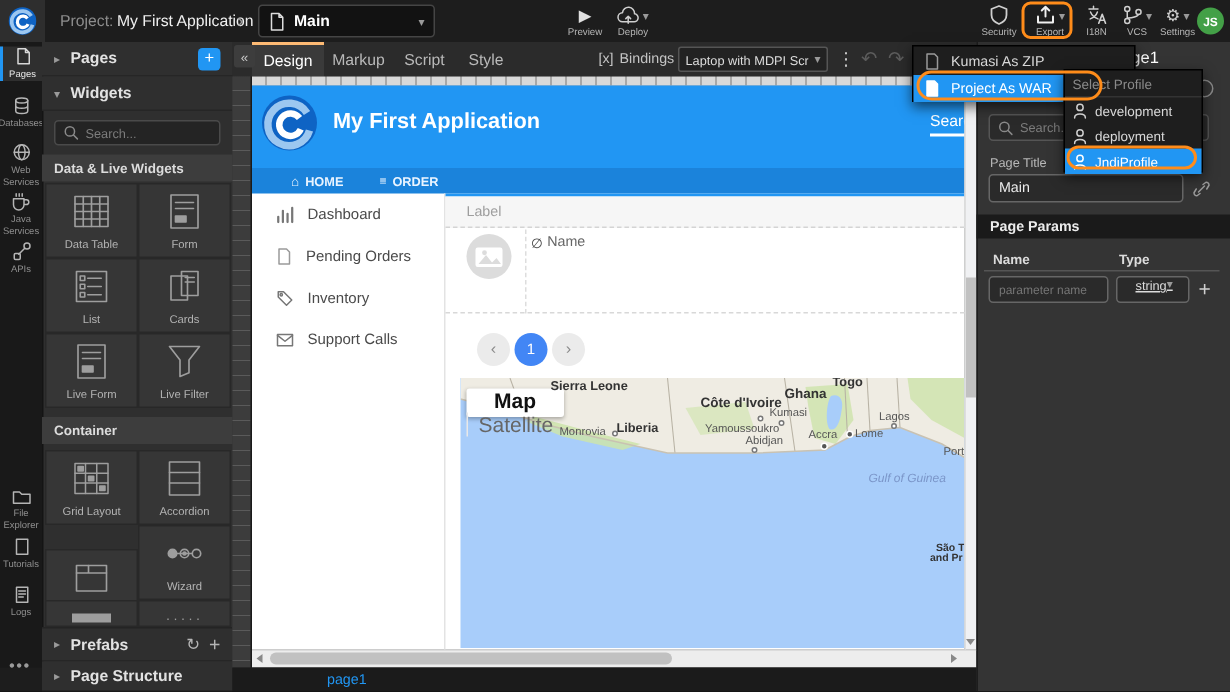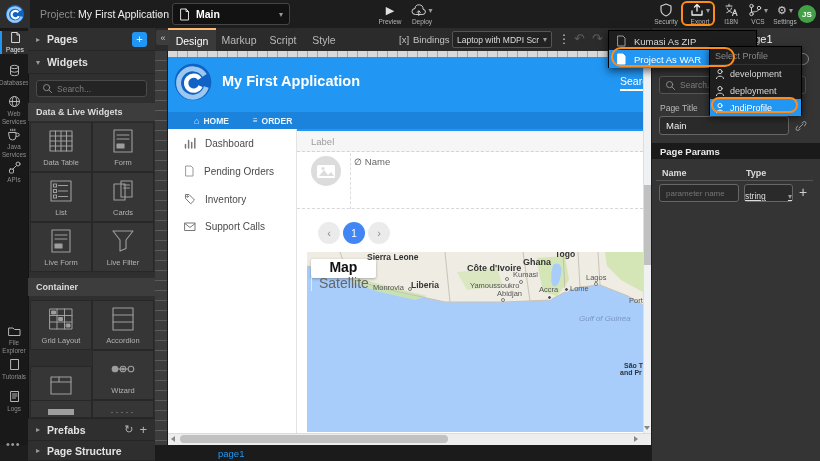--- a/index.html
+++ b/index.html
@@ -119,21 +119,21 @@
   .rp-title { color:#fff; font-size:11px; }
   .rp-search { left:659px; top:76px; width:147px; height:18px; background:#2a2a2a; border:1px solid #555; border-radius:3px;
     display:flex; align-items:center; gap:4px; padding:0 5px; color:#7d7d7d; font-size:8.5px; }
   .rp-label { color:#b9b9b9; font-size:8.5px; }
   .rp-input { background:#2a2a2a; border:1px solid #666; border-radius:3px; color:#ececec; font-size:9.5px;
     padding:0 6px; font-family:"Liberation Sans", sans-serif; }
   .rp-header { left:651px; top:143px; width:169px; height:16px; background:#1a1a1a; color:#ececec; font-size:9.5px; font-weight:bold;
     display:flex; align-items:center; padding-left:9px; }
   .col-head { color:#dcdcdc; font-size:9px; font-weight:bold; }
   .rp-select { left:744px; top:184px; width:49px; height:18px; background:#2a2a2a; border:1px solid #666; border-radius:3px;
-    color:#ddd; font-size:8.5px; display:flex; align-items:flex-end; justify-content:space-between; padding:0 0;text-decoration:underline; }
+    color:#ddd; font-size:8.5px; display:flex; align-items:flex-start; justify-content:space-between; padding:0 12px;text-decoration:underline; }
   .rp-plus { left:799px; top:184px; color:#cfcfcf; font-size:14px; }
 
   
   .menu { background:#1e1e1e; border:1px solid #000; box-shadow:0 3px 8px rgba(0,0,0,.6); z-index:50; }
   #menu1 { left:608px; top:30px; width:149px; height:38px; }
   .menu-item { height:18px; display:flex; align-items:center; gap:7px; padding:0 7px; color:#d8d8d8; font-size:9.5px; }
   .menu-item.hl { background:#2196f3; color:#fff; }
   .menu-item .arrow { margin-left:auto; font-size:8px; }
   #menu2 { left:709px; top:46px; width:93px; height:69px; }
   .menu2-item { height:17px; display:flex; align-items:center; gap:5px; padding:0 5px; color:#d8d8d8; font-size:9px; }

